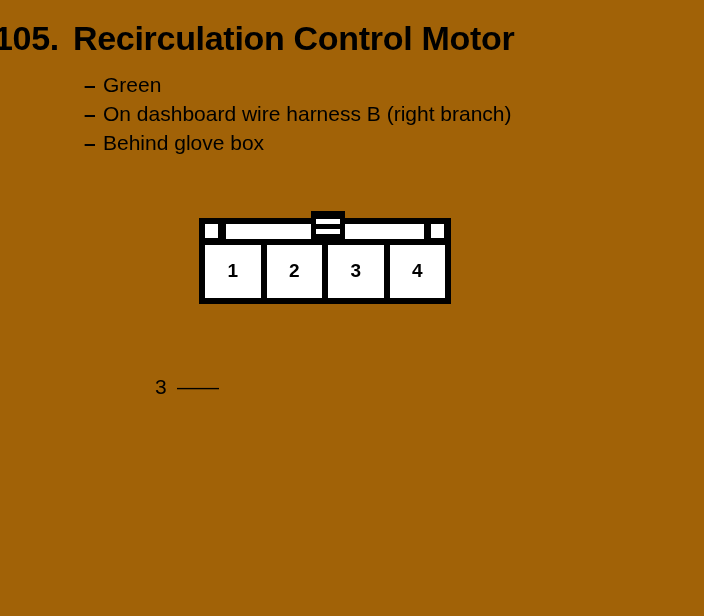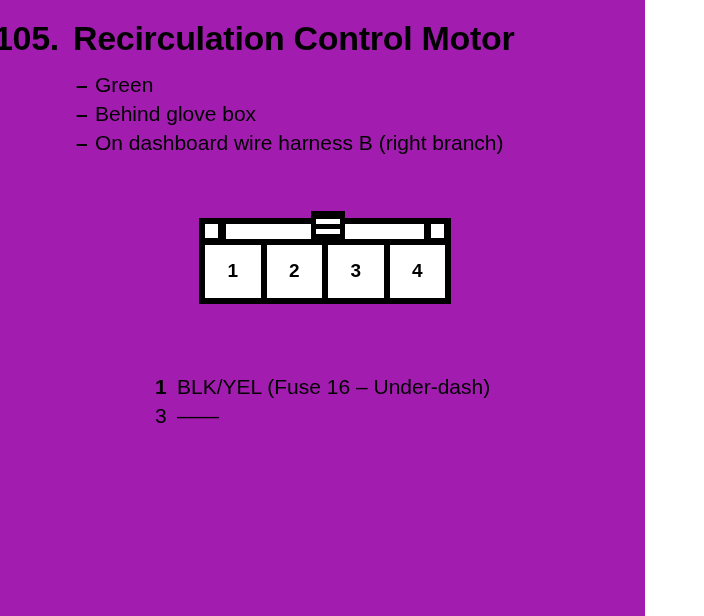--- a/index.html
+++ b/index.html
@@ -7,23 +7,23 @@
     margin: 0;
     padding: 0;
     background: #ffffff;
   }
   body {
     font-family: "Liberation Sans", sans-serif;
     color: #000000;
   }
   #page {
     position: relative;
-    width: 645px;
+    width: 704px;
     height: 616px;
-    background: #a21caf;
+    background: #a16207;
     overflow: hidden;
   }
 
   
   .title {
     position: absolute;
     left: -6px;
     top: 18px;
     font-size: 34px;
     font-weight: bold;
@@ -32,21 +32,21 @@
     line-height: 40px;
   }
   .title .num {
     display: inline-block;
     margin-right: 14px;
   }
 
   
   .bullets {
     position: absolute;
-    left: 76px;
+    left: 84px;
     top: 70px;
     font-size: 21px;
     line-height: 29px;
     white-space: nowrap;
   }
   .bullet-row {
     display: block;
     white-space: nowrap;
   }
   .bullet-dash {
@@ -200,22 +200,22 @@
 <body>
 
 <div id="page">
 
   <div class="title">
     <span class="num">105.</span><span>Recirculation Control Motor</span>
   </div>
 
   <div class="bullets">
     <span class="bullet-row"><span class="bullet-dash">–</span><span>Green</span></span>
+    <span class="bullet-row"><span class="bullet-dash">–</span><span>On dashboard wire harness B (right branch)</span></span>
     <span class="bullet-row"><span class="bullet-dash">–</span><span>Behind glove box</span></span>
-    <span class="bullet-row"><span class="bullet-dash">–</span><span>On dashboard wire harness B (right branch)</span></span>
   </div>
 
   <div class="connector">
     <div class="shell"></div>
     <div class="shell-rail"></div>
 
     <div class="tab-left"></div>
     <div class="tab-left-hole"></div>
 
     <div class="tab-center"></div>
@@ -235,17 +235,16 @@
       <div class="cell">
           <span class="cell-num">3</span>
         </div>
       <div class="cell">
           <span class="cell-num">4</span>
         </div>
     </div>
   </div>
 
   <div class="legend">
-    <span class="legend-row"><span class="legend-pin bold">1</span><span class="legend-desc">BLK/YEL (Fuse 16 – Under-dash)</span></span>
     <span class="legend-row"><span class="legend-pin">3</span><span class="legend-desc">——</span></span>
   </div>
 
 </div>
 
 </body></html>

